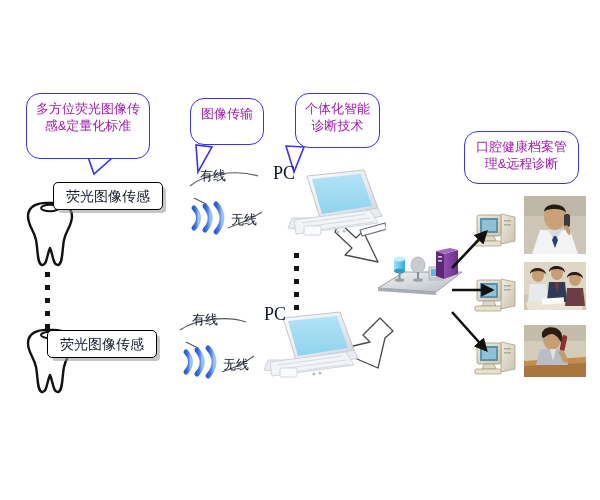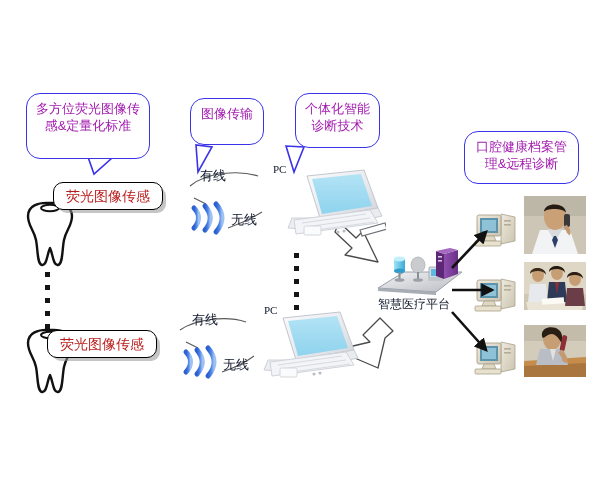--- a/index.html
+++ b/index.html
@@ -32,42 +32,42 @@
     box-sizing: border-box;
     letter-spacing: 0px;
     z-index: 6;
   }
   .callout-tail { position: absolute; z-index: 5; overflow: visible; }
 
   
   .sensor-box {
     position: absolute;
     border: 1.5px solid #000000;
-    border-radius: 10px;
+    border-radius: 5px;
     background: #ffffff;
-    color: #b91c1c;
+    color: #0f172a;
     font-size: 14px;
     line-height: 26px;
     text-align: center;
     box-sizing: border-box;
     box-shadow: 4px 4px 0px -1px rgba(150,150,150,0.55);
     z-index: 6;
   }
 
   
   .lbl {
     position: absolute;
     color: #0f172a;
     font-size: 13px;
     white-space: nowrap;
     z-index: 7;
   }
   .lbl-pc {
     font-family: "Liberation Serif", "DejaVu Serif", serif;
-    font-size: 11px;
+    font-size: 18px;
   }
   .lbl-platform { font-size: 12px; }
 
   
   .layer {
     position: absolute;
     left: 0; top: 0;
     width: 600px; height: 500px;
     pointer-events: none;
   }
@@ -378,15 +378,14 @@
   <div class="lbl" style="left:231px; top:211px;">无线</div>
 
   <div class="lbl" style="left:192px; top:311px;">有线</div>
 
   <div class="lbl" style="left:223px; top:356px;">无线</div>
 
   <div class="lbl lbl-pc" style="left:273px; top:163px;">PC</div>
 
   <div class="lbl lbl-pc" style="left:264px; top:304px;">PC</div>
 
-  <div class="lbl lbl-platform" style="left:378px; top:296px;">智慧医疗平台</div>
 
 </div>
 
 </body></html>

